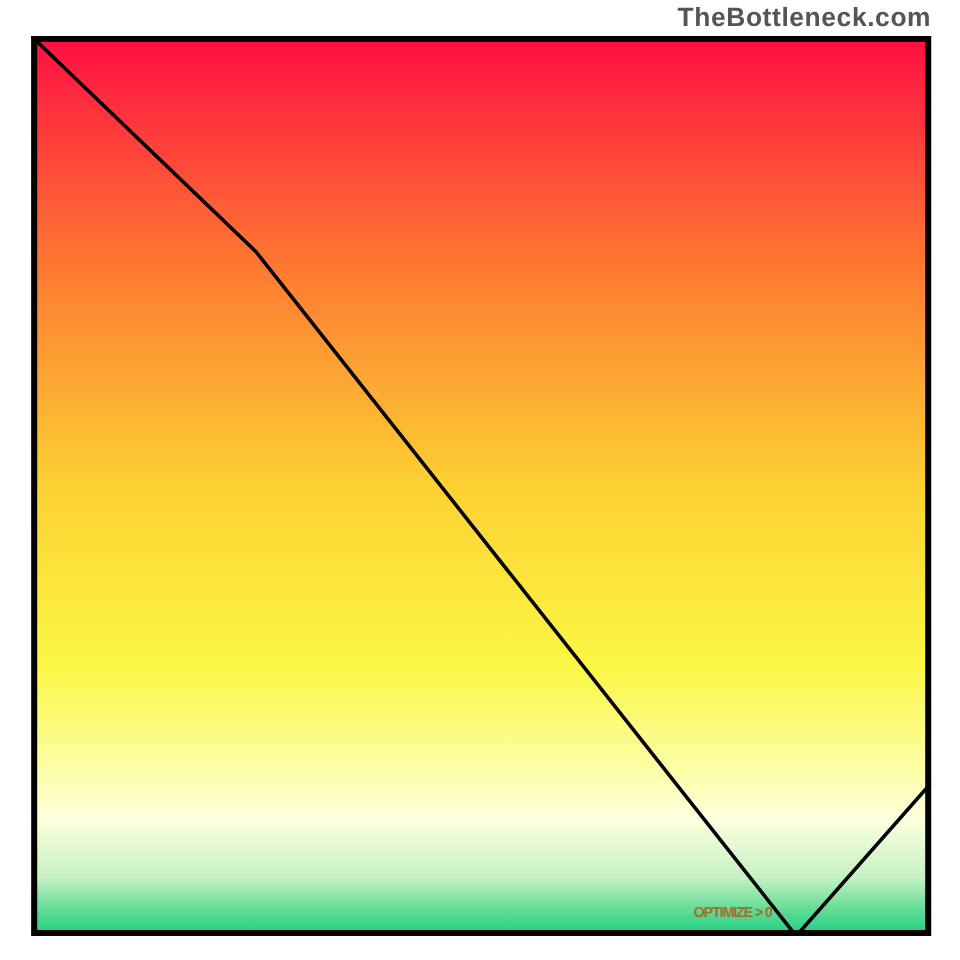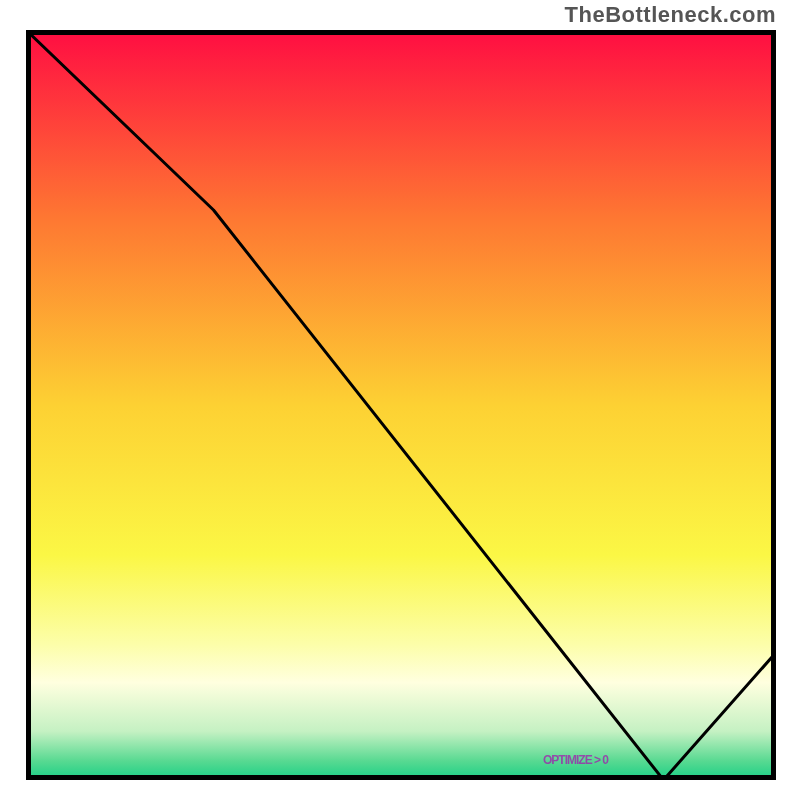--- a/index.html
+++ b/index.html
@@ -41,26 +41,27 @@
   }
   .plot svg {
     position: absolute;
     inset: 0;
     width: 100%;
     height: 100%;
     display: block;
   }
   .marker-label {
     position: absolute;
-    color: #a21caf;
+    color: #c2410c;
     font-size: 12px;
     font-weight: 800;
     letter-spacing: -1px;
     opacity: 0.75;
     white-space: nowrap;
+    margin-left: 35px;
   }
 </style>
 </head>
 <body>
 
 <div class="wrap">
 
   <div class="watermark">TheBottleneck.com</div>
 
   <div class="plot">

